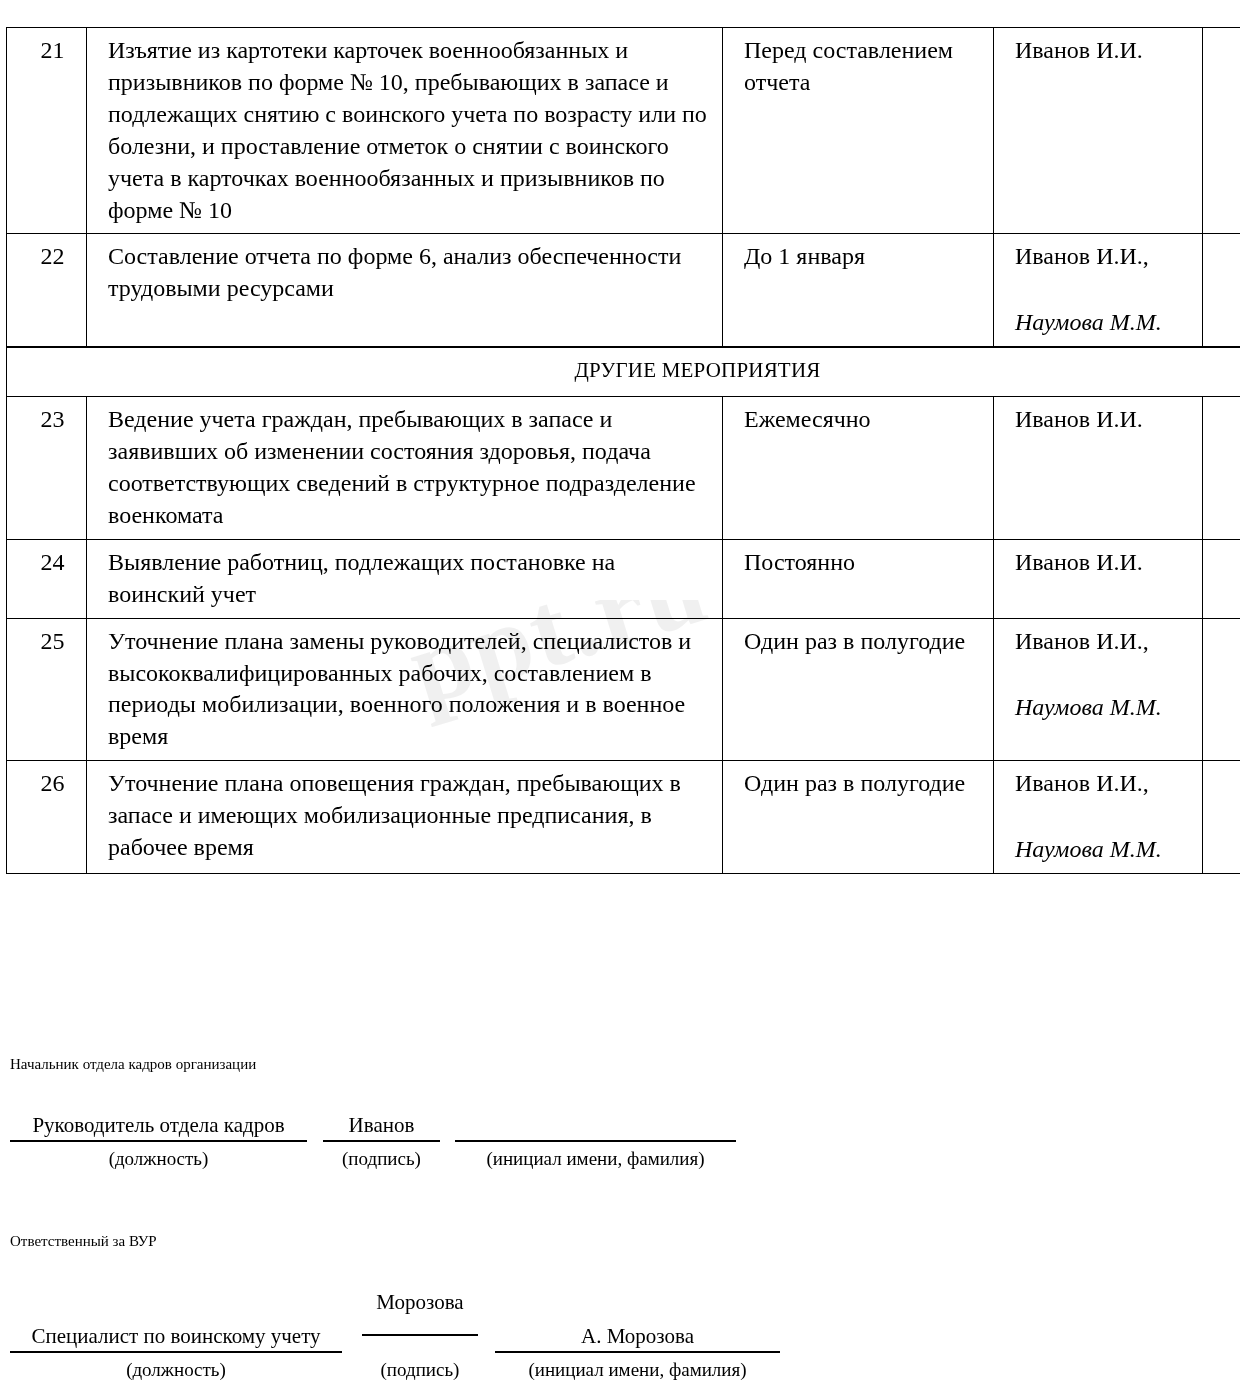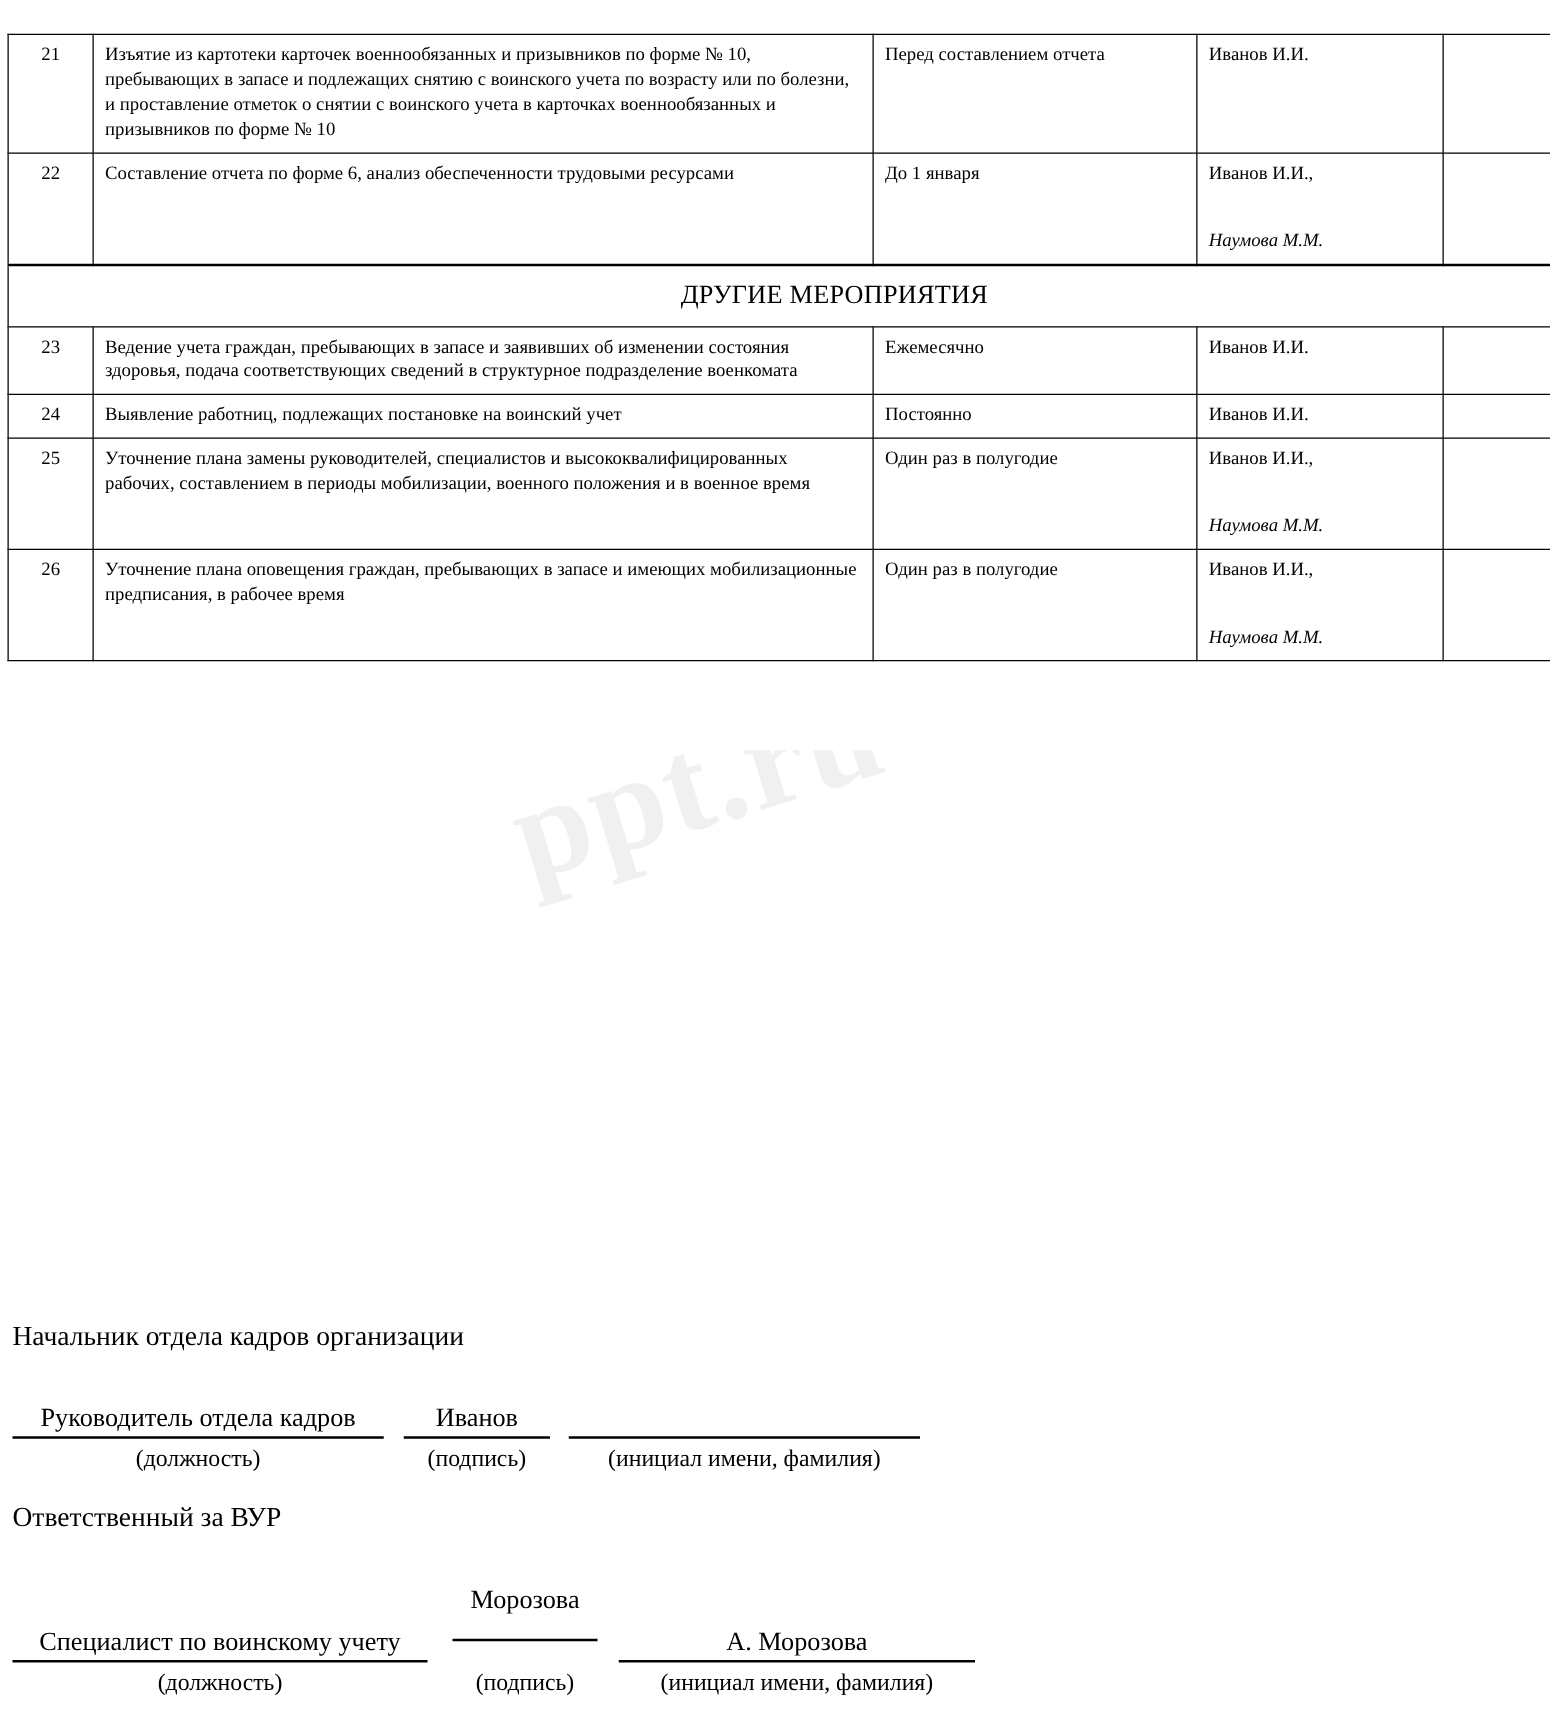--- a/index.html
+++ b/index.html
@@ -48,22 +48,22 @@
     left: 6px;
     top: 27px;
     width: 1229px;
     border-collapse: collapse;
     table-layout: fixed;
     z-index: 2;
   }
   #doc-table td {
     border: 1px solid #000000;
     vertical-align: top;
-    padding: 7px 9px 7px 9px;
-    font-size: 15px;
+    padding: 7px 9px 7px 21px;
+    font-size: 24px;
     line-height: 1.33;
   }
   #doc-table tr.section-row td {
     border-top: 2.5px solid #000;
     border-bottom: 1px solid #000;
     text-align: center;
     padding: 9px 0 11px 0;
     font-size: 21px;
     letter-spacing: 0.2px;
   }
@@ -83,24 +83,24 @@
 
   .resp-line2 { margin-top: 34px; font-style: italic; }
 
   
   .sig-block {
     position: absolute;
     left: 10px;
     z-index: 3;
   }
   #sig-block-1 { top: 1055px; }
-  #sig-block-2 { top: 1200px; }
+  #sig-block-2 { top: 1232px; }
 
   .sig-role {
-    font-size: 22px;
+    font-size: 15px;
     line-height: 1.3;
     margin: 0 0 38px 0;
     white-space: nowrap;
   }
   .sig-row {
     display: flex;
     align-items: flex-end;
   }
   .sig-field {
     display: flex;

